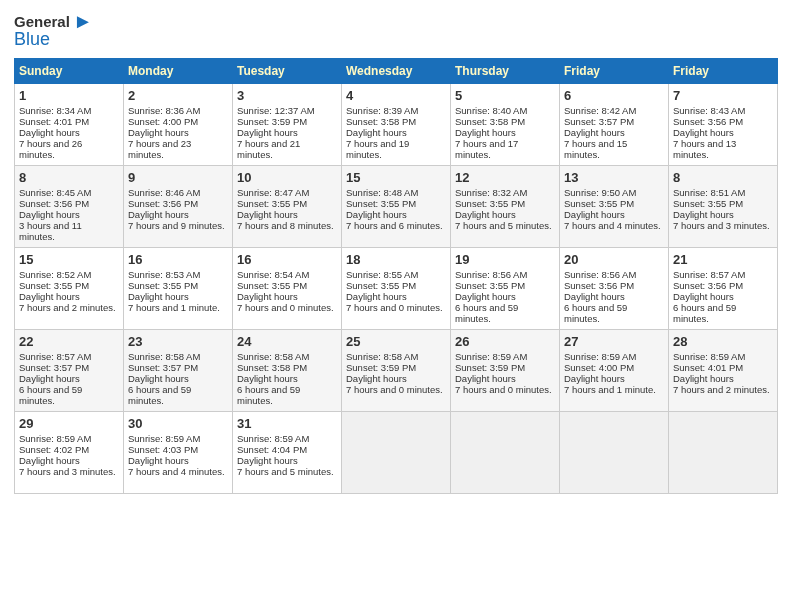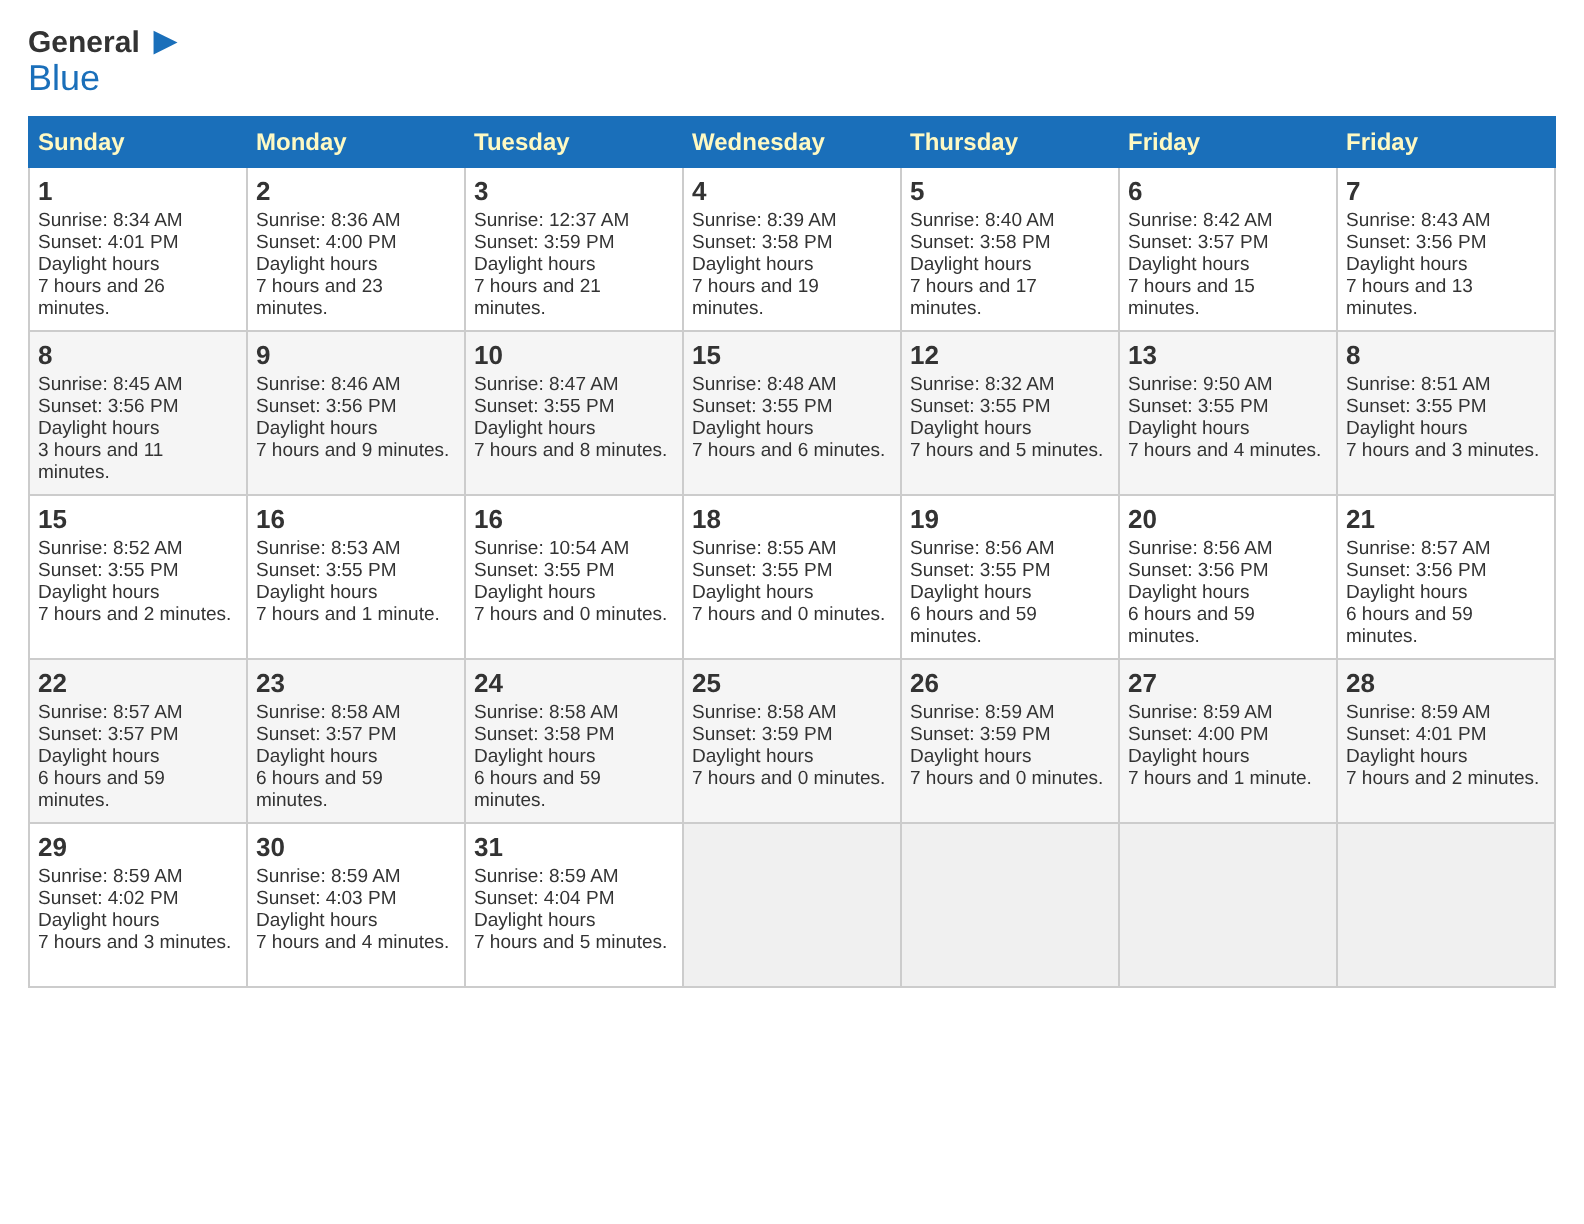--- a/index.html
+++ b/index.html
@@ -218,21 +218,21 @@
           </td>
           <td>
             <span class="day-num">16</span>
             <div>Sunrise: 8:53 AM</div>
             <div>Sunset: 3:55 PM</div>
             <div>Daylight hours</div>
             <div>7 hours and 1 minute.</div>
           </td>
           <td>
             <span class="day-num">16</span>
-            <div>Sunrise: 10:54 AM</div>
+            <div>Sunrise: 8:54 AM</div>
             <div>Sunset: 3:55 PM</div>
             <div>Daylight hours</div>
             <div>7 hours and 0 minutes.</div>
           </td>
           <td>
             <span class="day-num">18</span>
             <div>Sunrise: 8:55 AM</div>
             <div>Sunset: 3:55 PM</div>
             <div>Daylight hours</div>
             <div>7 hours and 0 minutes.</div>

